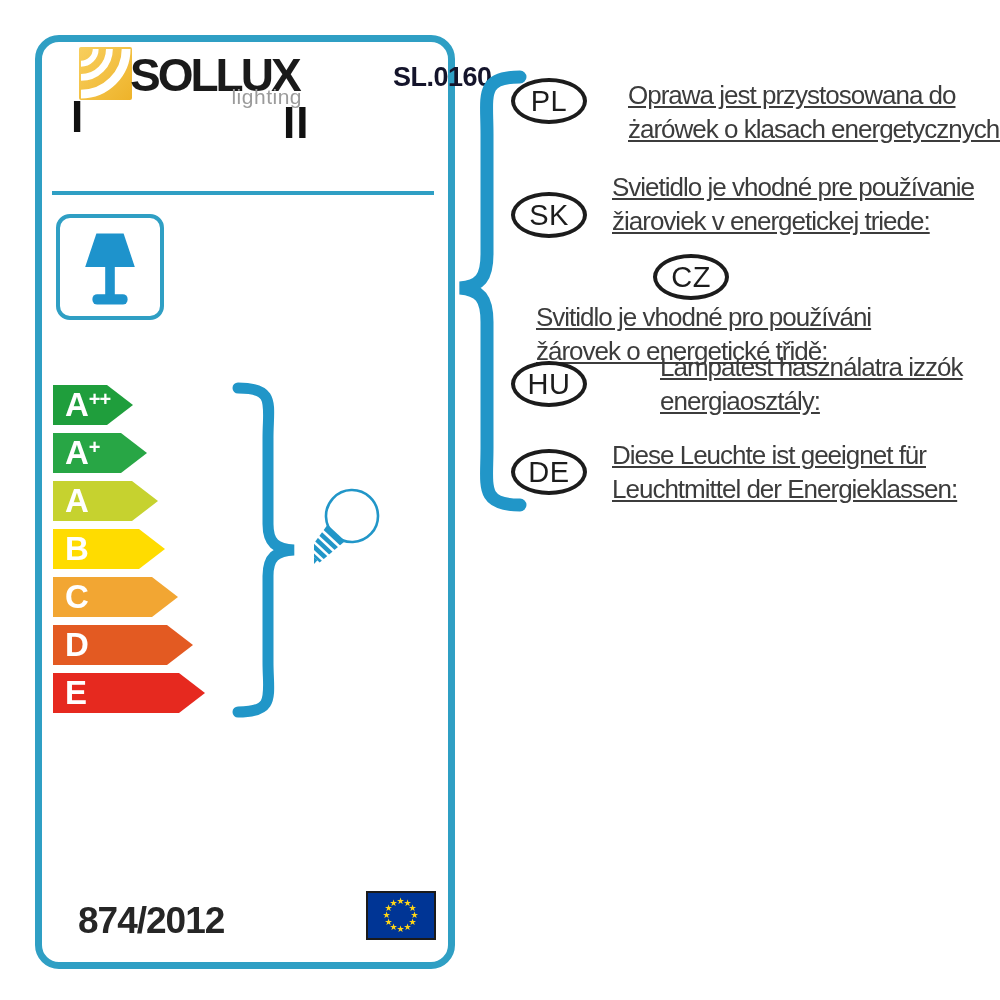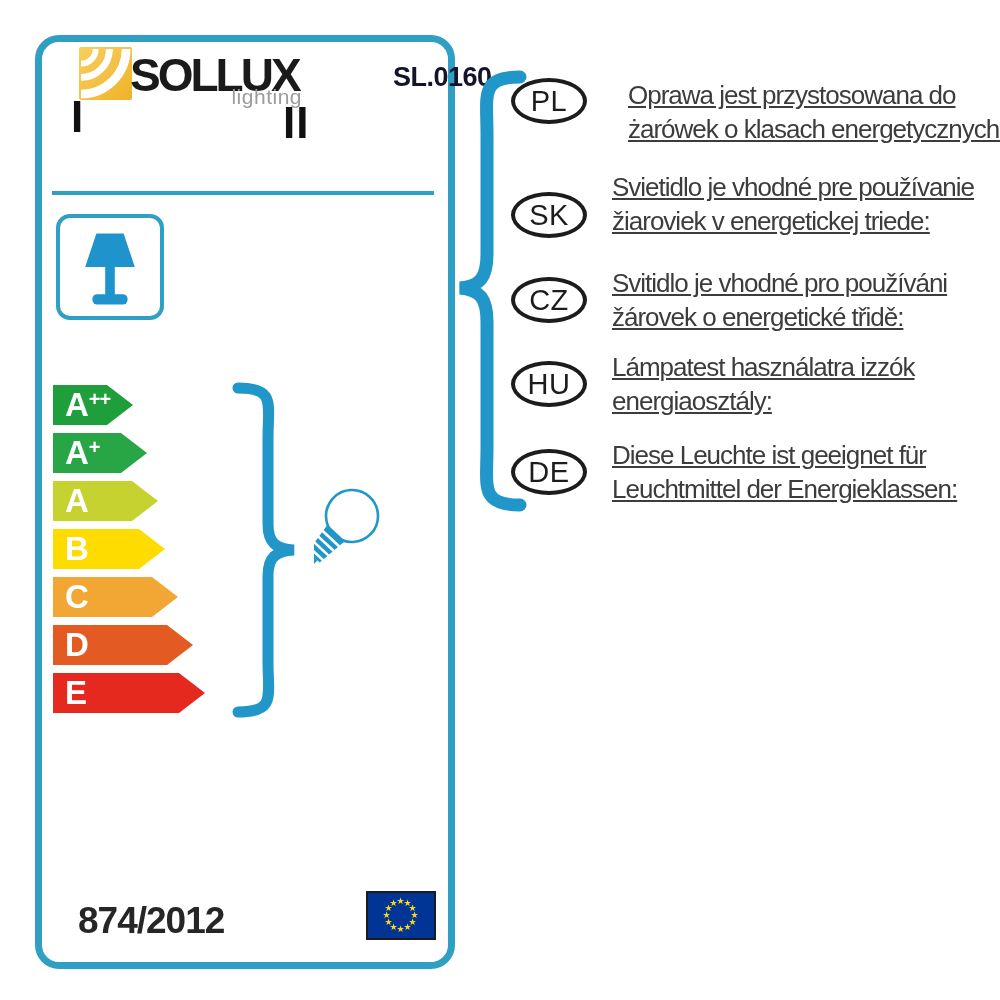--- a/index.html
+++ b/index.html
@@ -68,21 +68,21 @@
   .eu-flag{
     position:absolute;left:366px;top:891px;width:66px;height:45px;
     background:#003595;border:2px solid #1b1b1b;
   }
   .star{position:absolute;font-size:9px;color:#ffd617;line-height:10px;}
 
   
   .big-brace{position:absolute;left:450px;top:70px;}
   .lang-row{position:absolute;left:511px;display:flex;align-items:center;}
   .lang-row.first{align-items:flex-start;gap:16px;}
-  .r0{top:78px;} .r1{top:170px;align-items:flex-end;} .r2{top:266px;} .r3{top:350px;} .r4{top:438px;}
+  .r0{top:78px;} .r1{top:170px;align-items:flex-end;} .r2{top:254px;flex-direction:column;} .r3{top:350px;gap:48px;} .r4{top:438px;}
   .lang-ellipse{
     flex:0 0 auto;width:68px;height:38px;border:4px solid #1c1c1c;border-radius:50%;
     display:flex;align-items:center;justify-content:center;
     font-size:29px;color:#1c1c1c;letter-spacing:0.5px;
   }
   .lang-text{
     margin-left:25px;font-size:26px;line-height:34px;color:#3c3c3c;
     white-space:pre;letter-spacing:-1px;text-decoration:underline;
   }
 </style>

